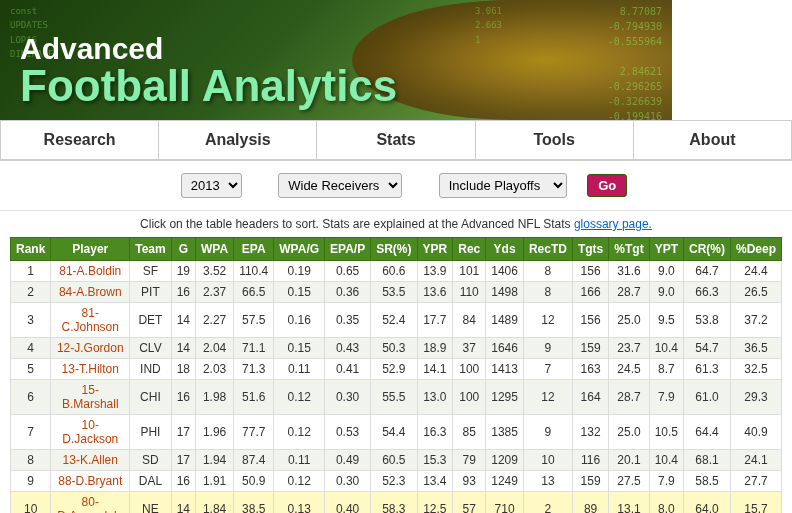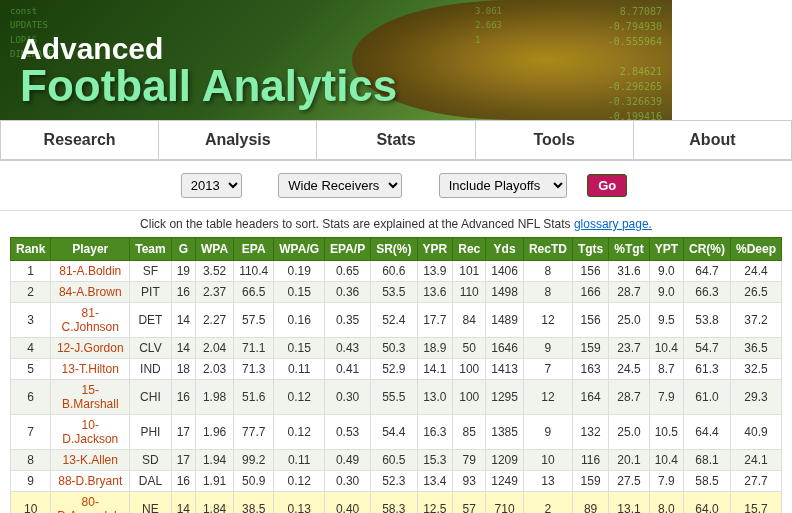--- a/index.html
+++ b/index.html
@@ -306,21 +306,21 @@
           <td>4</td>
           <td class="player-name">12-J.Gordon</td>
           <td>CLV</td>
           <td>14</td>
           <td>2.04</td>
           <td>71.1</td>
           <td>0.15</td>
           <td>0.43</td>
           <td>50.3</td>
           <td>18.9</td>
-          <td>50</td>
+          <td>37</td>
           <td>1646</td>
           <td>9</td>
           <td>159</td>
           <td>23.7</td>
           <td>10.4</td>
           <td>54.7</td>
           <td>36.5</td>
         </tr>
         <tr>
           <td>5</td>
@@ -381,21 +381,21 @@
           <td>10.5</td>
           <td>64.4</td>
           <td>40.9</td>
         </tr>
         <tr>
           <td>8</td>
           <td class="player-name">13-K.Allen</td>
           <td>SD</td>
           <td>17</td>
           <td>1.94</td>
-          <td>99.2</td>
+          <td>87.4</td>
           <td>0.11</td>
           <td>0.49</td>
           <td>60.5</td>
           <td>15.3</td>
           <td>79</td>
           <td>1209</td>
           <td>10</td>
           <td>116</td>
           <td>20.1</td>
           <td>10.4</td>

